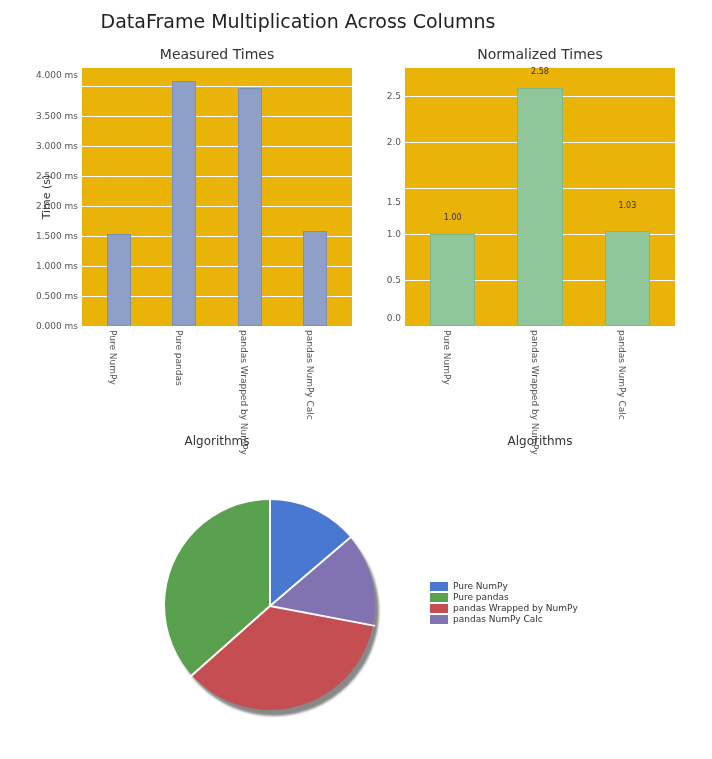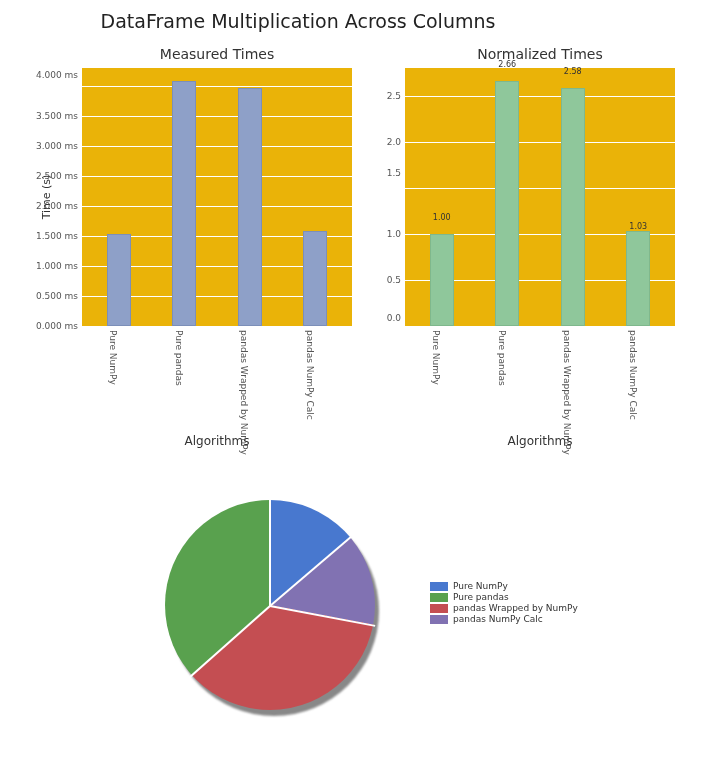--- a/index.html
+++ b/index.html
@@ -201,44 +201,39 @@
     <div class="sub-title">Normalized Times</div>
     <div class="xlabel">Algorithms</div>
     <div id="right-grid">
         <div class="gridline" style="top: 258px;"></div>
         <div class="ytick-label" style="bottom: 8px; text-align: right;">0.0</div>
         <div class="gridline" style="top: 211.929px;"></div>
         <div class="ytick-label" style="bottom: 46.0714px; margin-top: 19px;">0.5</div>
         <div class="gridline" style="top: 165.857px;"></div>
         <div class="ytick-label" style="bottom: 92.1429px;">1.0</div>
         <div class="gridline" style="top: 119.786px;"></div>
-        <div class="ytick-label" style="bottom: 153px;">1.5</div>
+        <div class="ytick-label" style="bottom: 124px;">1.5</div>
         <div class="gridline" style="top: 73.7143px;"></div>
         <div class="ytick-label" style="bottom: 184.286px;">2.0</div>
         <div class="gridline" style="top: 27.6429px;"></div>
         <div class="ytick-label" style="bottom: 230.357px;">2.5</div>
       </div>
     <div class="bars" id="right-bars">
         <div class="bar-wrap">
           <div class="bar-val" style="bottom: 92.1429px;">1.00</div>
           <div class="bar bar-green" style="height: 92.1429px;"></div>
           <div class="bar-label">Pure NumPy</div>
         </div>
         <div class="bar-wrap">
-          <div class="bar-val" style="bottom: 245.1px;">2.66</div>
-          <div class="bar bar-green" style="height: 245.1px;"></div>
-          <div class="bar-label">Pure pandas</div>
-        </div>
-        <div class="bar-wrap">
           <div class="bar-val" style="bottom: 237.729px;">2.58</div>
           <div class="bar bar-green" style="height: 237.729px;"></div>
           <div class="bar-label">pandas Wrapped by NumPy</div>
         </div>
         <div class="bar-wrap">
-          <div class="bar-val" style="bottom: 83px;">1.03</div>
+          <div class="bar-val" style="bottom: 104px;">1.03</div>
           <div class="bar bar-green" style="height: 94.9071px;"></div>
           <div class="bar-label">pandas NumPy Calc</div>
         </div>
       </div>
   </div>
 
   <div class="pie-area" style="left:165px; top:500px; width:210px; height:210px;">
     <div class="shadow-pie" style="left:4px; top:6px; width:210px; height:210px;"></div>
     <div class="pie" id="pie" style="width: 210px; height: 210px; background: conic-gradient(rgb(72, 120, 207) 0%, rgb(72, 120, 207) 13.7623%, rgb(129, 114, 178) 13.7623%, rgb(129, 114, 178) 27.9714%, rgb(196, 78, 82) 27.9714%, rgb(196, 78, 82) 63.4495%, rgb(89, 161, 78) 63.4495%, rgb(89, 161, 78) 100%);">
         <div class="slice-gap" style="transform: rotate(-90deg);"></div>

